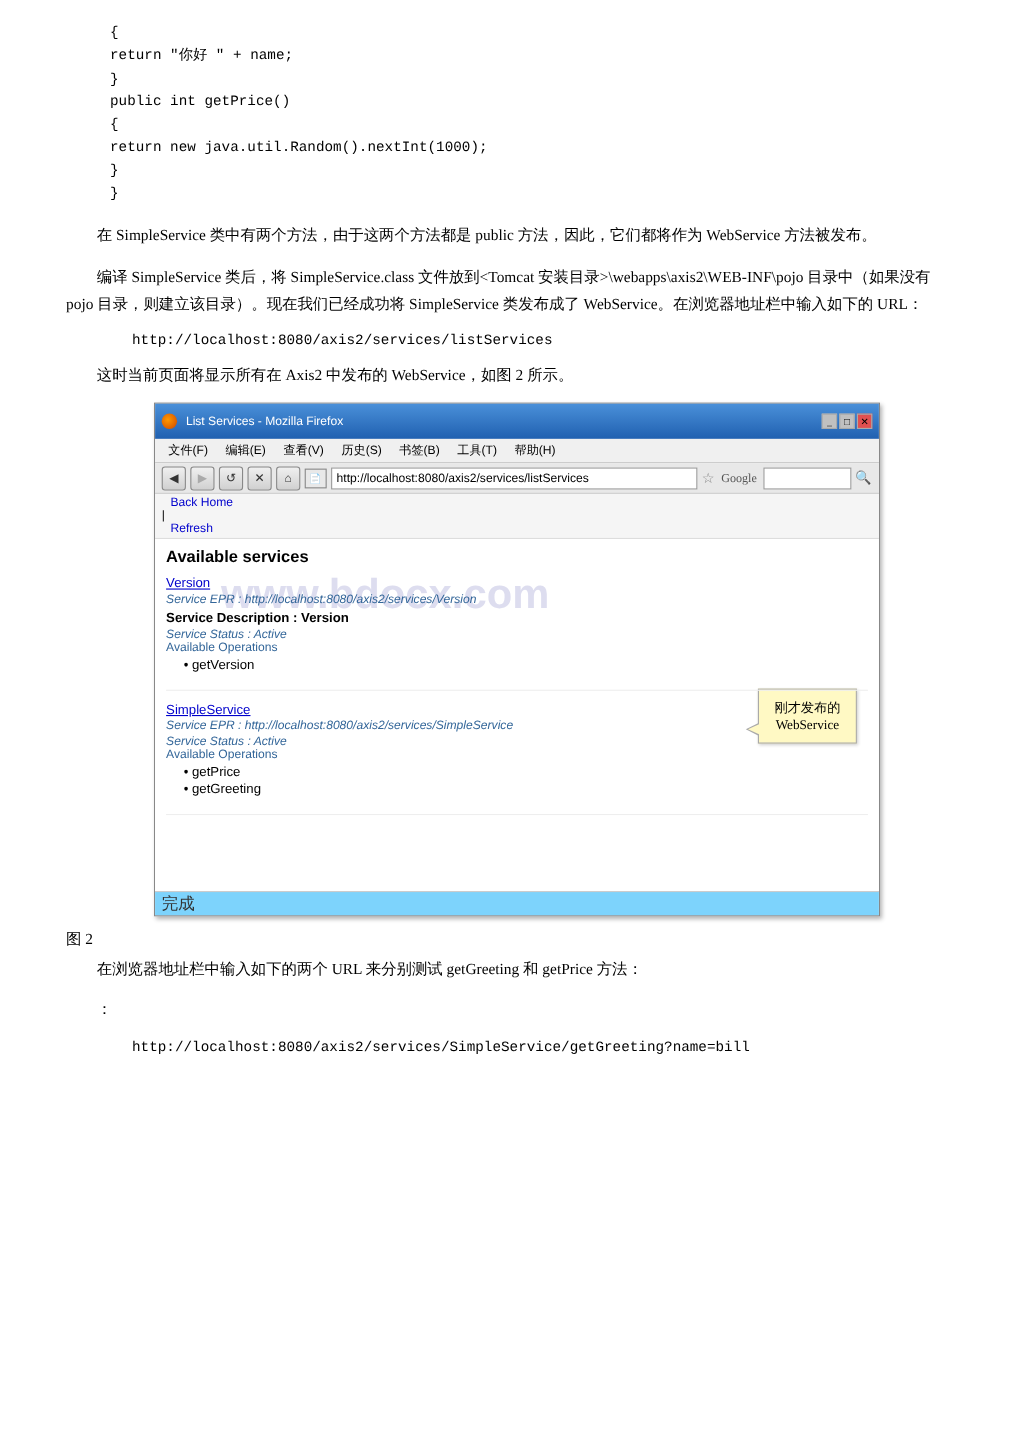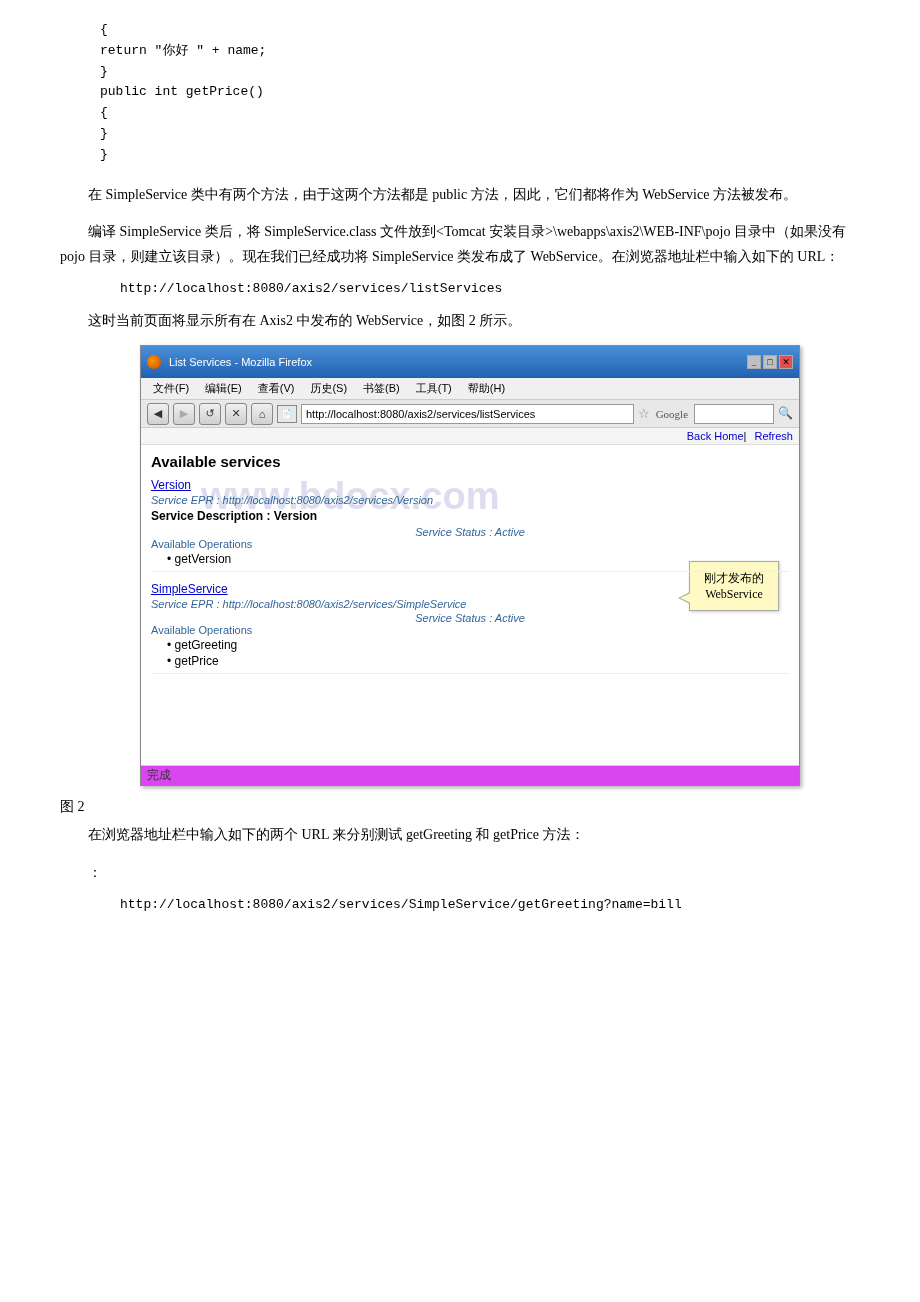--- a/index.html
+++ b/index.html
@@ -152,20 +152,21 @@
     }
 
     .browser-content-toolbar {
       background: #f5f5f5;
       border-bottom: 1px solid #ddd;
       display: flex;
       justify-content: flex-end;
       padding: 2px 6px;
       font-size: 11px;
       font-family: Arial, sans-serif;
+      flex-direction: column;
     }
 
     .browser-content-toolbar a {
       color: #0000cc;
       text-decoration: none;
       margin-left: 8px;
       font-size: 11px;
     }
 
     .browser-content {
@@ -219,48 +220,47 @@
     .service-description {
       font-size: 12px;
       font-weight: bold;
       margin: 3px 0;
     }
 
     .service-status {
       color: #336699;
       font-size: 11px;
       font-style: italic;
-      text-align: center;
     }
 
     .service-ops {
       color: #336699;
       font-size: 11px;
     }
 
     .service-op-item {
       font-size: 12px;
       margin-left: 16px;
       margin-top: 2px;
     }
 
     .service-op-item::before {
       content: "• ";
     }
 
     .service-section {
       margin-bottom: 10px;
       border-bottom: 1px solid #eee;
-      padding-bottom: 5px;
+      padding-bottom: 16px;
     }
 
     .callout-bubble {
       position: absolute;
       right: 20px;
-      top: 116px;
+      top: 136px;
       background: #fff9c4;
       border: 1px solid #aaa;
       padding: 8px 12px;
       font-size: 12px;
       font-family: "SimSun", serif;
       color: #000;
       text-align: center;
       width: 90px;
       box-shadow: 1px 1px 3px rgba(0,0,0,0.2);
     }
@@ -279,24 +279,24 @@
       content: "";
       position: absolute;
       left: -10px;
       top: 31px;
       border-width: 5px 11px 5px 0;
       border-style: solid;
       border-color: transparent #fff9c4 transparent transparent;
     }
 
     .browser-statusbar {
-      background: #d946ef;
+      background: #7dd3fc;
       border-top: 1px solid #ccc;
       padding: 1px 6px;
-      font-size: 12px;
+      font-size: 15px;
       font-family: Arial, sans-serif;
       color: #333;
     }
 
     .section-figure-label {
       font-size: 14px;
       margin-top: 12px;
       margin-bottom: 6px;
     }
 
@@ -317,20 +317,21 @@
   </style>
 </head>
 <body>
 
 <div class="code-block">
   <div>    {</div>
   <div>        return "你好 " + name;</div>
   <div>    }</div>
   <div>    public int getPrice()</div>
   <div>    {</div>
+  <div>        return new java.util.Random().nextInt(1000);</div>
   <div>    }</div>
   <div>}</div>
 </div>
 
 <p class="paragraph">在 SimpleService 类中有两个方法，由于这两个方法都是 public 方法，因此，它们都将作为 WebService 方法被发布。</p>
 
 <p class="paragraph">编译 SimpleService 类后，将 SimpleService.class 文件放到&lt;Tomcat 安装目录&gt;\webapps\axis2\WEB-INF\pojo 目录中（如果没有 pojo 目录，则建立该目录）。现在我们已经成功将 SimpleService 类发布成了 WebService。在浏览器地址栏中输入如下的 URL：</p>
 
 <div class="url-line">http://localhost:8080/axis2/services/listServices</div>
 
@@ -395,22 +396,22 @@
         <div class="service-status">Service Status : Active</div>
         <div class="service-ops">Available Operations</div>
         <div class="service-op-item">getVersion</div>
       </div>
 
       <div class="service-section">
         <div class="service-link">SimpleService</div>
         <div class="service-epr">Service EPR : http://localhost:8080/axis2/services/SimpleService</div>
         <div class="service-status">Service Status : Active</div>
         <div class="service-ops">Available Operations</div>
+        <div class="service-op-item">getPrice</div>
         <div class="service-op-item">getGreeting</div>
-        <div class="service-op-item">getPrice</div>
       </div>
     </div>
 
     <div class="callout-bubble">
       刚才发布的<br>WebService
     </div>
   </div>
 
   <div class="browser-statusbar">完成</div>
 </div>

